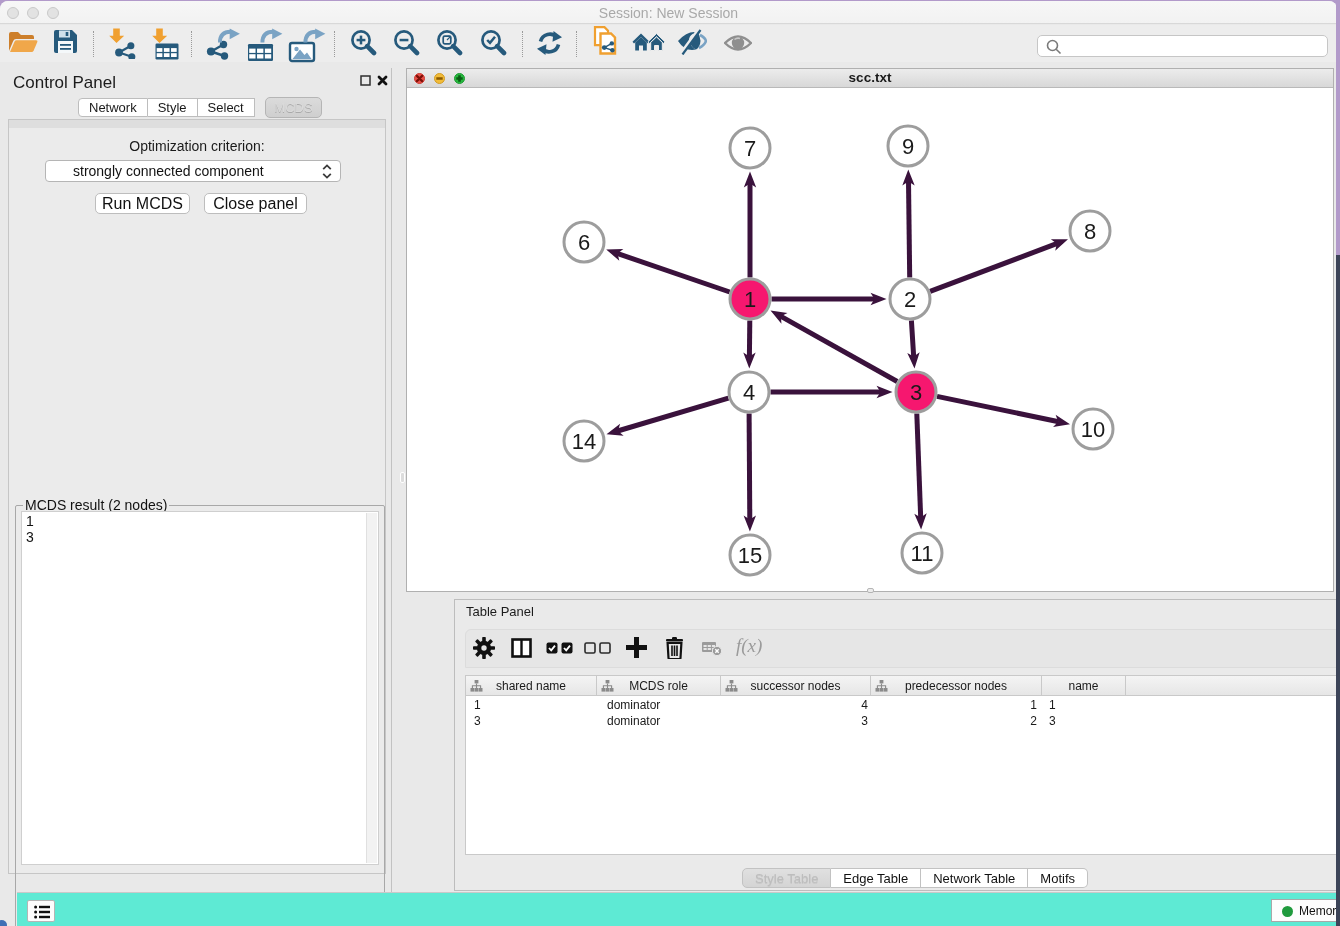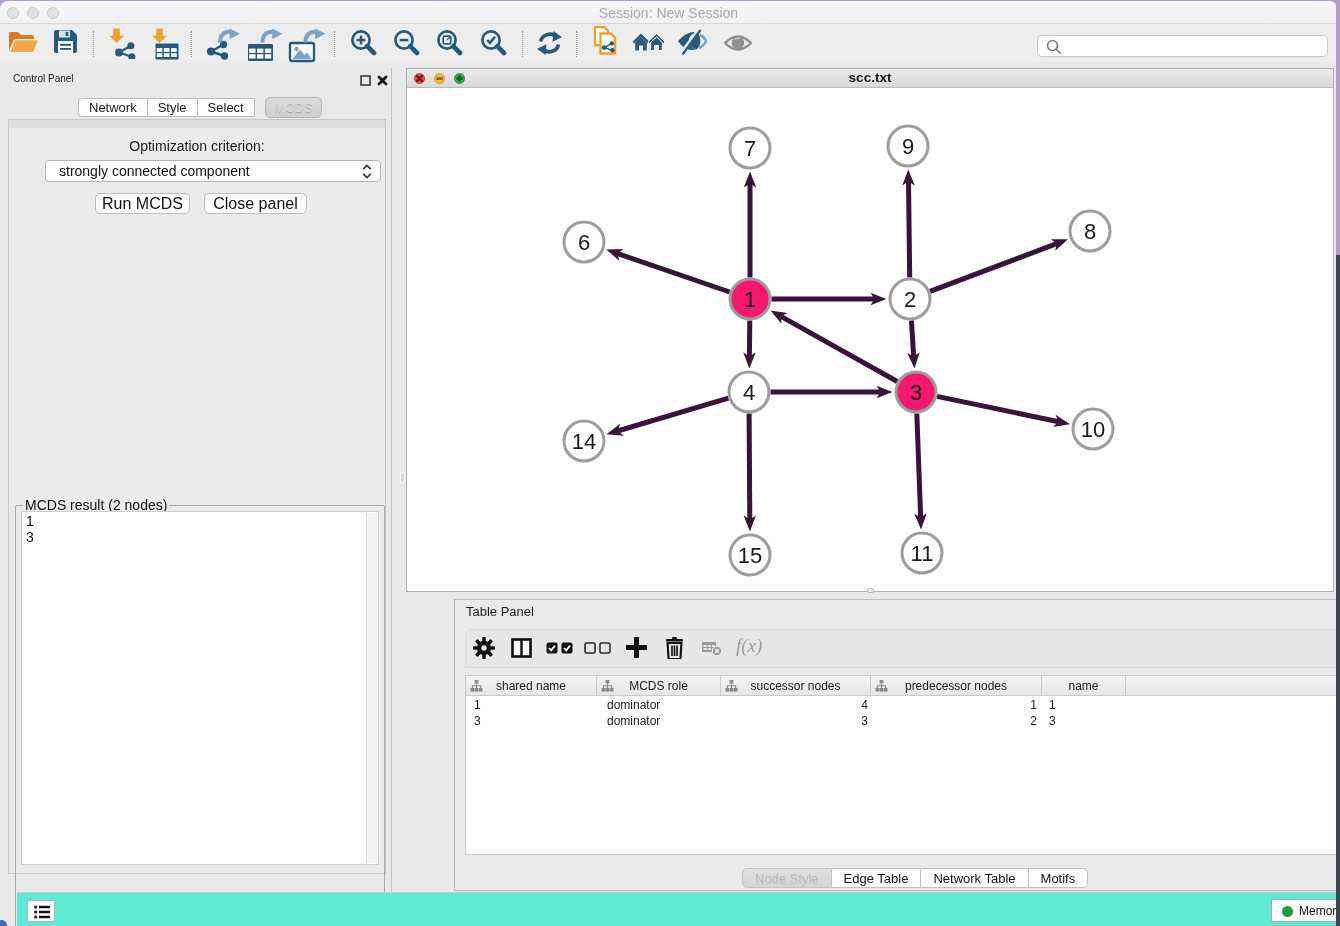--- a/index.html
+++ b/index.html
@@ -12,30 +12,30 @@
 #titlebar { position:absolute; left:0; top:0; width:100%; height:23px; background:linear-gradient(#f7f7f7,#f2f2f2); border-bottom:1px solid #d8d8d8; }
 .tl { position:absolute; top:6px; width:12px; height:12px; border-radius:50%; background:#e2e2e2; border:1px solid #c8c8c8; }
 #title-text { position:absolute; top:4px; left:0; width:1337px; text-align:center; font-size:14px; color:#a9a9a9; }
 
 #toolbar { position:absolute; left:0; top:24px; width:100%; height:37px; background:#ededed; }
 .sep { position:absolute; top:6px; height:26px; width:0; border-left:1px dotted #9a9a9a; }
 .ticon { position:absolute; top:3px; }
 #searchbox { position:absolute; left:1037px; top:34px; width:291px; height:22px; background:#fff; border:1px solid #c6c6c6; border-radius:5px; }
 
 #cp { position:absolute; left:0; top:67px; width:392px; height:824px; background:#e9e9e9; border-right:1px solid #c2c2c2; }
-#cp-title { position:absolute; left:13px; top:5px; font-size:10px; color:#1c1c1c; }
+#cp-title { position:absolute; left:13px; top:5px; font-size:17px; color:#1c1c1c; }
 .wbtn { position:absolute; top:6px; }
 #cp-tabs { position:absolute; left:78px; top:30px; height:19px; }
 .tab { float:left; height:19px; line-height:18px; font-size:13px; padding:0 10px; background:#fff; border:1px solid #bdbdbd; border-left:none; color:#1a1a1a; text-align:center; }
 .tab.first { border-left:1px solid #bdbdbd; border-radius:4px 0 0 4px; }
 .tab.sel { position:absolute; left:187px; top:-1px; width:57px; height:21px; line-height:20px; background:linear-gradient(#dbdbdb,#cfcfcf); color:#dadada; border:1px solid #b5b5b5; border-radius:5px; text-shadow:0 1px 0 #aaa; padding:0; }
 #cp-content { position:absolute; left:8px; top:51px; width:378px; height:755px; background:#ebebeb; border:1px solid #c6c6c6; }
 #cp-content .topstrip { position:absolute; left:0; top:0; width:100%; height:8px; background:#dedede; }
 #opt-label { position:absolute; top:18px; width:100%; text-align:center; font-size:14px; color:#1a1a1a; }
-#opt-select { position:absolute; left:36px; top:40px; width:336px; height:22px; background:#fff; border:1px solid #b5b5b5; border-radius:4px; font-size:14px; color:#111; line-height:20px; padding-left:13px; }
+#opt-select { position:absolute; left:36px; top:40px; width:296px; height:22px; background:#fff; border:1px solid #b5b5b5; border-radius:4px; font-size:14px; color:#111; line-height:20px; padding-left:27px; }
 #btn-run { position:absolute; left:86px; top:73px; width:95px; height:21px; }
 #btn-close { position:absolute; left:195px; top:73px; width:103px; height:21px; }
 .pbtn { background:#fff; border:1px solid #bdbdbd; border-radius:5px; font-size:16px; color:#111; text-align:center; line-height:19px; }
 #fieldset { position:absolute; left:6px; top:385px; width:370px; height:450px; border:1px solid #a8a8a8; border-radius:2px; }
 #fieldset legend, #fs-legend { position:absolute; left:7px; top:-9px; background:#ebebeb; font-size:14px; padding:0 2px; color:#111; }
 #fs-inner { position:absolute; left:5px; top:5px; width:358px; height:354px; background:#fff; border:1px solid #cfcfcf; font-size:14px; color:#111; }
 #fs-scroll { position:absolute; right:1px; top:1px; width:11px; height:350px; background:#f2f2f2; border-left:1px solid #e0e0e0; }
 
 #net { position:absolute; left:406px; top:67px; width:928px; height:524px; background:#fff; border:1px solid #b0b0b0; }
 #net-titlebar { position:absolute; left:0; top:0; width:100%; height:19px; background:linear-gradient(#ececec,#d8d8d8); border-bottom:1px solid #b9b9b9; }
@@ -438,21 +438,21 @@
         </div>
       <div class="trow" style="top:37px">
           <div class="tcell" style="left:8px">3</div>
           <div class="tcell" style="left:141px">dominator</div>
           <div class="tcell" style="left:256px; width:146px; text-align:right">3</div>
           <div class="tcell" style="left:406px; width:165px; text-align:right">2</div>
           <div class="tcell" style="left:583px">3</div>
         </div>
     </div>
     <div id="tp-tabs">
-      <div class="btab sel">Node Style</div>
+      <div class="btab sel">Style Table</div>
         <div class="btab">Edge Table</div>
         <div class="btab">Network Table</div>
         <div class="btab last">Motifs</div>
     </div>
   </div>
   <div id="statusbar">
     <div id="sb-left">
         <svg style="position:absolute; left:6px; top:4px" width="16" height="14" viewBox="0 0 16 14">
           <circle cx="1.6" cy="2" r="1.5" fill="#111"></circle>
           <rect x="5" y="0.8" width="11" height="2.4" fill="#111"></rect>

